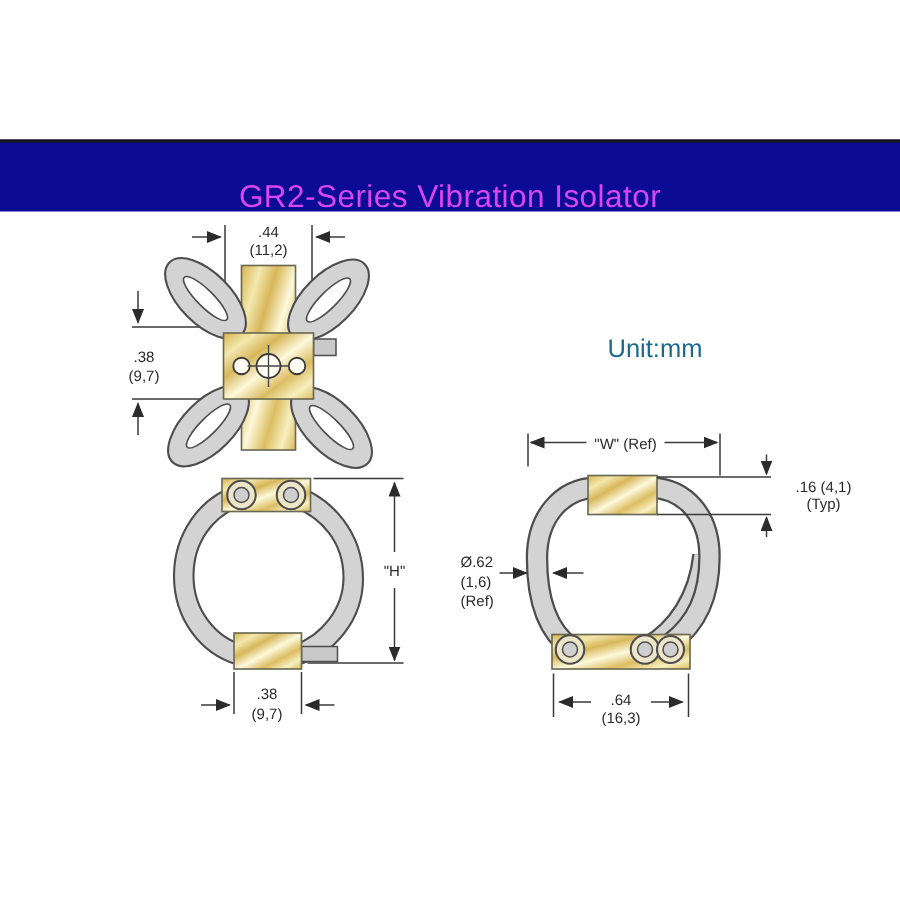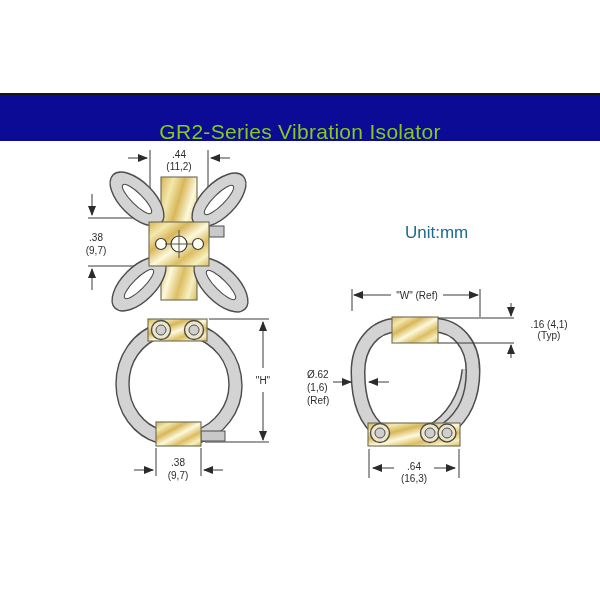--- a/index.html
+++ b/index.html
@@ -6,21 +6,21 @@
   body{
     width:600px;height:600px;position:relative;background:#ffffff;
     font-family:"Liberation Sans", sans-serif;overflow:hidden;
   }
   .banner{
     position:absolute;left:0;top:93px;width:600px;height:46px;
     background:#0b0b96;border-top:2px solid #161616;
     display:flex;align-items:center;justify-content:center;
   }
   .banner-title{
-    color:#84cc16;font-size:21px;letter-spacing:0.3px;font-weight:500;margin-top:28px;
+    color:#d946ef;font-size:21px;letter-spacing:0.3px;font-weight:500;margin-top:28px;
   }
   .drawing{
     position:absolute;left:0;top:0;width:600px;height:600px;
   }
   text.dim{
     font-family:"Liberation Sans", sans-serif;font-size:10px;fill:#2b2b2b;
   }
   text.unit{
     font-family:"Liberation Sans", sans-serif;font-size:17px;font-weight:500;
   }

